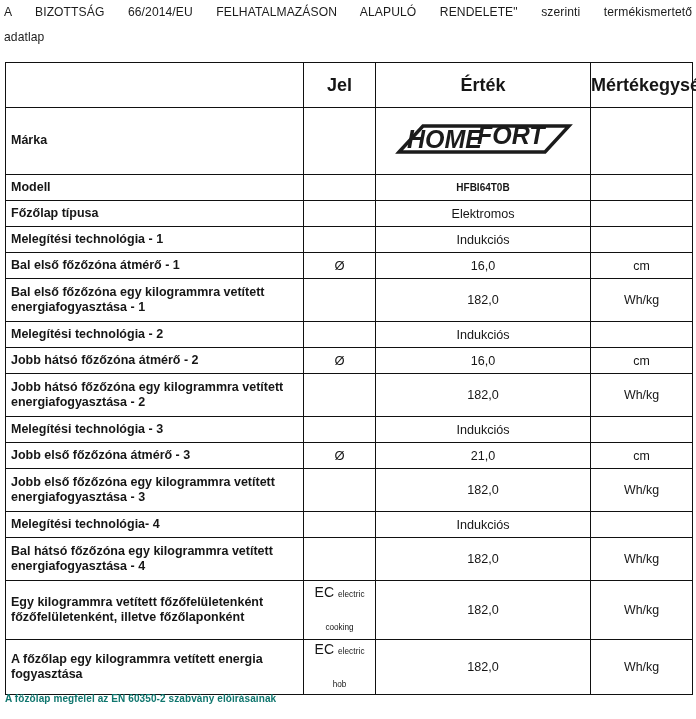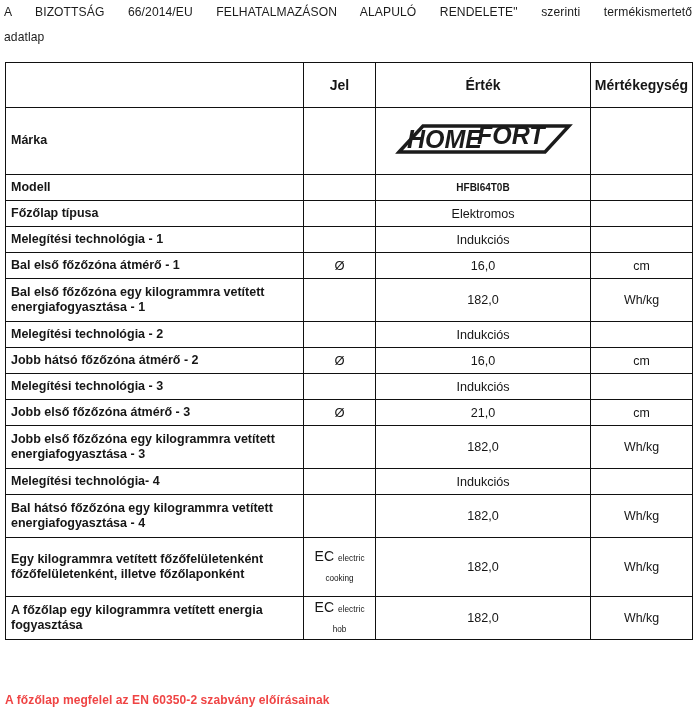--- a/index.html
+++ b/index.html
@@ -51,21 +51,21 @@
     padding: 0;
     vertical-align: middle;
     font-size: 12.4px;
     color: #161616;
   }
   col.c-label { width: 298px; }
   col.c-sym   { width: 72px; }
   col.c-val   { width: 215px; }
   col.c-unit  { width: 102px; }
 
-  .hdr-row td { height: 44px; text-align: center; font-weight: bold; font-size: 14px; }
+  .hdr-row td { height: 44px; text-align: center; font-weight: bold; font-size: 18px; }
   .hdr-blank { }
 
   td.label {
     text-align: left;
     font-weight: bold;
     padding: 2px 0 2px 5px;
     line-height: 15.5px;
     font-size: 12.5px;
   }
   td.sym {
@@ -105,40 +105,40 @@
   }
   .ec-sub {
     font-size: 8.2px;
     font-weight: normal;
     letter-spacing: 0.1px;
   }
   .ec-sub2 {
     display: block;
     font-size: 8.2px;
     font-weight: normal;
-    margin-top: 6px;
+    margin-top: 19px;
   }
 
   
   .brand-logo {
     display: flex;
     align-items: center;
     justify-content: center;
     height: 100%;
   }
   .brand-logo svg { display: block; }
 
   
   .footer-note {
     position: absolute;
     left: 5px;
     top: 693px;
-    font-size: 12px;
+    font-size: 10px;
     font-weight: bold;
-    color: #ef4444;
+    color: #0f766e;
     letter-spacing: 0.1px;
   }
 </style>
 </head>
 <body>
 
 <div class="page">
 
   <div class="doc-title">
     <span class="ln1">A BIZOTTSÁG 66/2014/EU FELHATALMAZÁSON ALAPULÓ RENDELETE" szerinti termékismertető</span>
@@ -210,20 +210,26 @@
           <td class="sym"></td>
           <td class="val">Indukciós</td>
           <td class="unit"></td>
         </tr>
         <tr class="r1">
           <td class="label">Jobb hátsó főzőzóna átmérő - 2</td>
           <td class="sym">Ø</td>
           <td class="val">16,0</td>
           <td class="unit">cm</td>
         </tr>
+        <tr class="r2">
+          <td class="label">Jobb hátsó főzőzóna egy kilogrammra vetített energiafogyasztása - 2</td>
+          <td class="sym"></td>
+          <td class="val">182,0</td>
+          <td class="unit">Wh/kg</td>
+        </tr>
         <tr class="r1">
           <td class="label">Melegítési technológia - 3</td>
           <td class="sym"></td>
           <td class="val">Indukciós</td>
           <td class="unit"></td>
         </tr>
         <tr class="r1">
           <td class="label">Jobb első főzőzóna átmérő - 3</td>
           <td class="sym">Ø</td>
           <td class="val">21,0</td>

